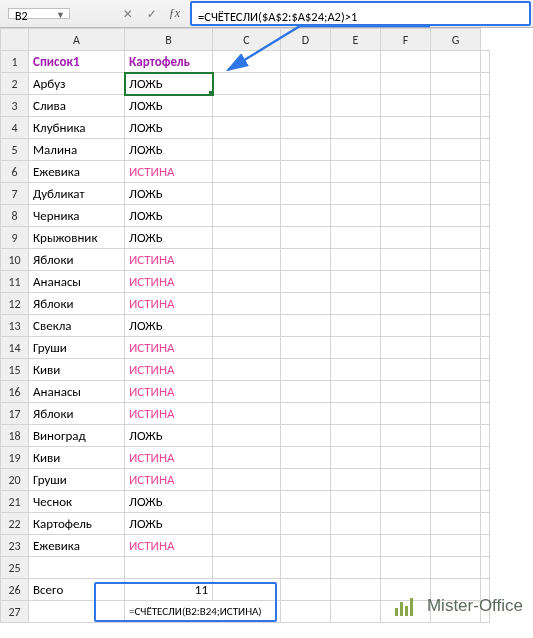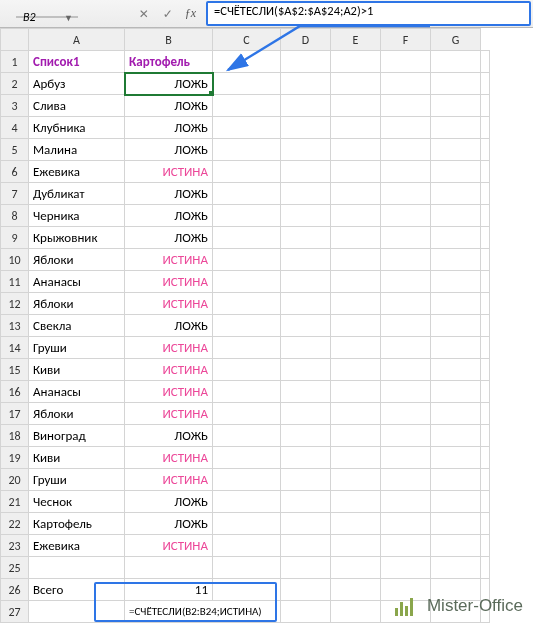--- a/index.html
+++ b/index.html
@@ -1,38 +1,38 @@
 <!DOCTYPE html>
 <html><head>
 <meta charset="utf-8">
 <style>
   * { box-sizing: border-box; margin: 0; padding: 0; }
   html, body { width: 533px; height: 638px; font-family: Calibri, Arial, sans-serif; font-size: 13px; background: #fff; overflow: hidden; }
   .root { position: relative; width: 533px; height: 638px; }
 
   
   .fbar { display: flex; align-items: stretch; height: 28px; background: linear-gradient(#f5f5f5,#ececec); border-bottom: 1px solid #b8b8b8; }
-  .name-box { width: 62px; display:flex; align-items:center; padding-left:6px; border-right:1px solid #c8c8c8; background:#fff; margin:16px; border:1px solid #c0c0c0; font-size:12px;font-style:italic; }
+  .name-box { width: 62px; display:flex; align-items:flex-start; padding-left:6px; border-right:1px solid #c8c8c8; background:#fff; margin:8px; border:1px solid #c0c0c0; font-size:12px; }
   .nb-caret { margin-left:auto; margin-right:4px; color:#666; font-size:9px; }
   .fbar-spacer { width: 110px; display:flex; align-items:center; justify-content:flex-end; gap:10px; padding-right:8px; color:#888; }
   .fbar-ico { width:14px; text-align:center; font-size:12px; color:#7a7a7a; }
   .fx { font-style: italic; font-family: 'Times New Roman', serif; font-size:12px; color:#555; }
-  .formula-input { flex:1; background:#fff; display:flex; align-items:flex-start; padding:0 6px; font-size:12.5px; border:2px solid #2E75E6; margin:1px 2px; border-radius:2px; position:relative; }
+  .formula-input { flex:1; background:#fff; display:flex; align-items:flex-end; padding:0 6px; font-size:12.5px; border:2px solid #2E75E6; margin:1px 2px; border-radius:2px; position:relative; }
 
   
   .grid { position: relative; }
   table { border-collapse: collapse; table-layout: fixed; }
   th, td { border: 1px solid #d4d4d4; height: 22px; padding:0 4px; overflow:hidden; white-space:nowrap; text-overflow:clip; }
   th { background: #efefef; font-weight: normal; color:#333; font-size:12px; }
   th.corner { background:#efefef; width:28px; }
   th.colh { text-align:center; }
   th.rowh { text-align:center; width:28px; font-size:12px; }
   td { font-size:13px; vertical-align:middle; }
   .hdr-cell { font-weight:700; color:#a21caf; }
-  .center { text-align:right; }
+  .center { text-align:left; }
   .red { color:#ec4899; }
   .selected-cell { outline: 2px solid #1f7a34; outline-offset:-1px; position:relative; }
   .selected-cell::after { content:''; position:absolute; right:-3px; bottom:-3px; width:5px; height:5px; background:#1f7a34; border:1px solid #fff; }
 
   
   .annot-box1 { position:absolute; border:2px solid #2E75E6; pointer-events:none; z-index:5; left:94px; top:582px; width:183px; height:40px; border-radius:2px; }
   .arrow-svg { position:absolute; top:0; left:0; pointer-events:none; z-index:6; }
 
   .watermark { position:absolute; right:10px; bottom:22px; display:flex; align-items:center; gap:12px; color:#5b6b5b; font-size:17px; font-family: Arial, sans-serif; z-index:3; }
   .watermark .bars span{ display:inline-block; width:3px; margin-right:2px; background:#8aa64c; vertical-align:bottom;}

